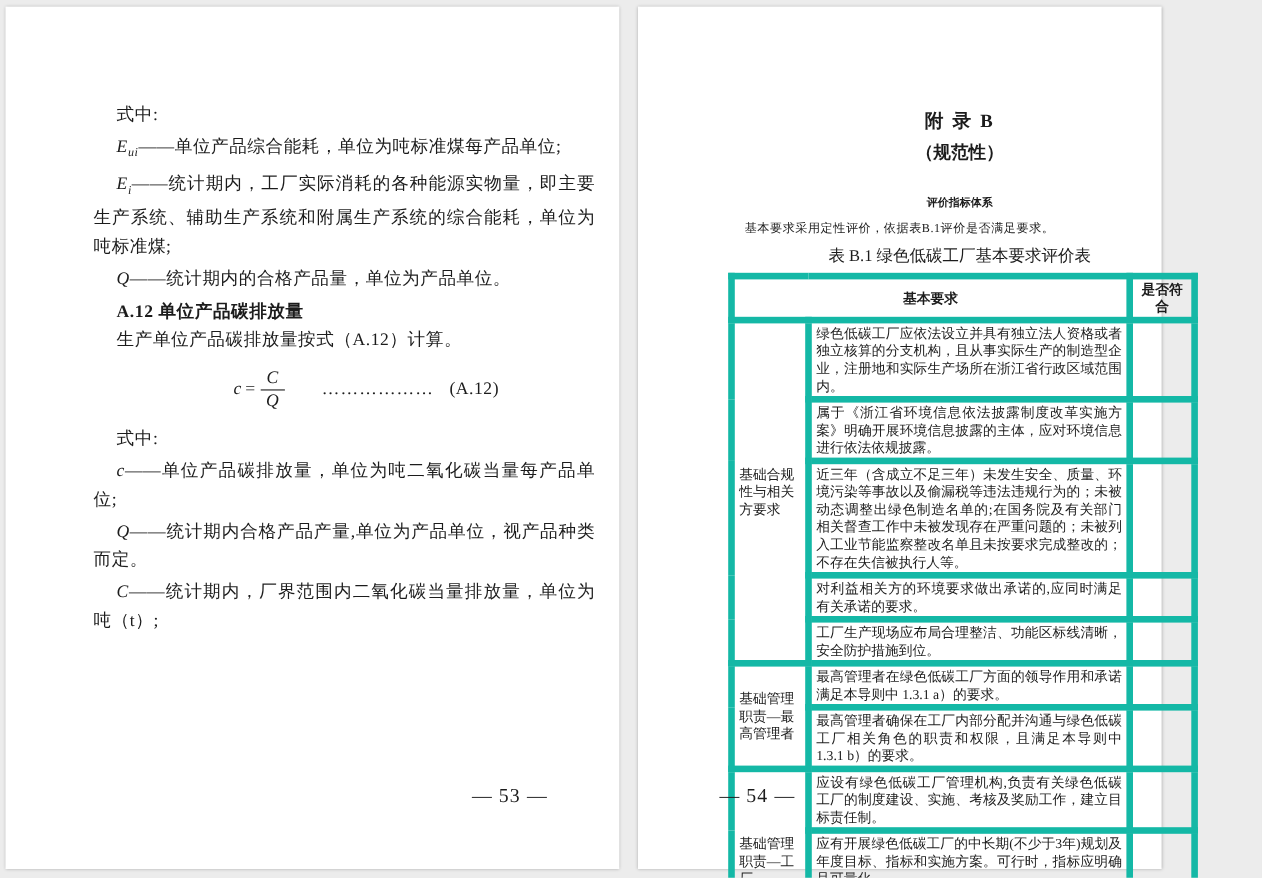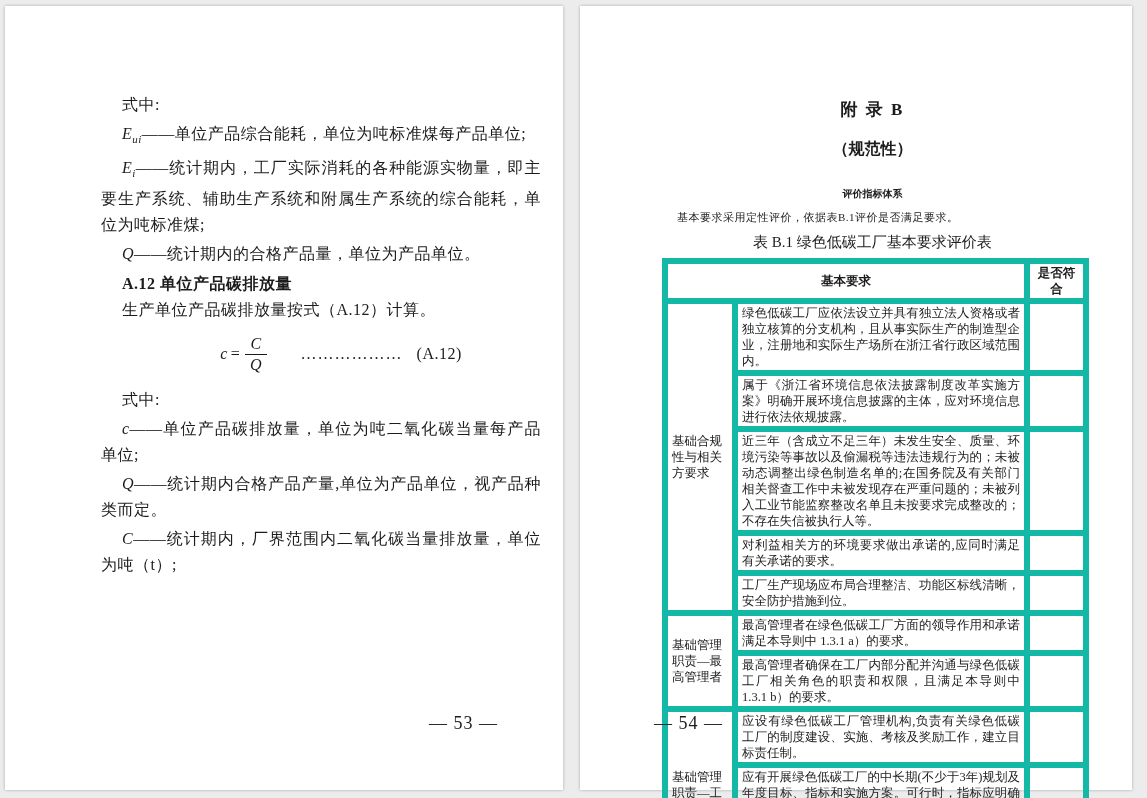--- a/index.html
+++ b/index.html
@@ -12,30 +12,29 @@
     overflow:hidden;
   }
   .page {
     position:absolute;
     top:6px;
     height:784px;
     background:#ffffff;
     box-shadow:0 0 3px rgba(0,0,0,.28);
   }
   .page-left  { left:5px;   width:558px; }
-  .page-right { left:580px; width:552px; }
+  .page-right { left:580px; width:476px; }
 
   
   .pl-content {
     padding:86px 22px 0 80px;
     font-size:16px;
     line-height:26px;
     text-align:justify;
     letter-spacing:.5px;
-    margin-left:16px;
   }
   .bodyline { text-indent:21px; }
   .def { text-indent:21px; margin-top:3px; }
   .sym { font-family:"Liberation Serif", serif; font-style:italic; }
   .def sub { font-size:11px; font-style:italic; }
   .sec-heading { font-weight:bold; text-indent:21px; margin-top:4px; }
   .formula-row {
     display:flex; align-items:center; justify-content:center;
     margin:8px 0 10px 40px; height:46px; text-indent:0;
   }
@@ -47,21 +46,21 @@
   .shizhong2 { margin-top:10px; }
 
   .page-number { position:absolute; bottom:56px; font-size:18px; letter-spacing:1px; }
   .pn-left  { left:424px; }
   .pn-right { left:74px; }
 
   
   .pr-content { padding:92px 0 0 65px; width:100%; }
   .center { text-align:center; width:421px; margin-left:17px; }
   .appendix-title    { font-weight:bold; font-size:17px; letter-spacing:2px; }
-  .appendix-subtitle { font-weight:bold; font-size:16px; margin-top:18px; }
+  .appendix-subtitle { font-weight:bold; font-size:16px; margin-top:8px; }
   .appendix-heading  { font-weight:bold; font-size:10px; margin-top:27px; }
   .b1-heading { font-weight:bold; font-size:16px; margin-top:13px; }
   .pr-intro  { font-size:11px; margin-top:9px; text-indent:32px; letter-spacing:.5px; }
   .table-caption { font-size:15px; margin-top:8px; font-weight:normal; }
 
   table.eval {
     border-collapse:collapse;
     margin-top:6px;
     margin-left:17px;
     width:421px;

